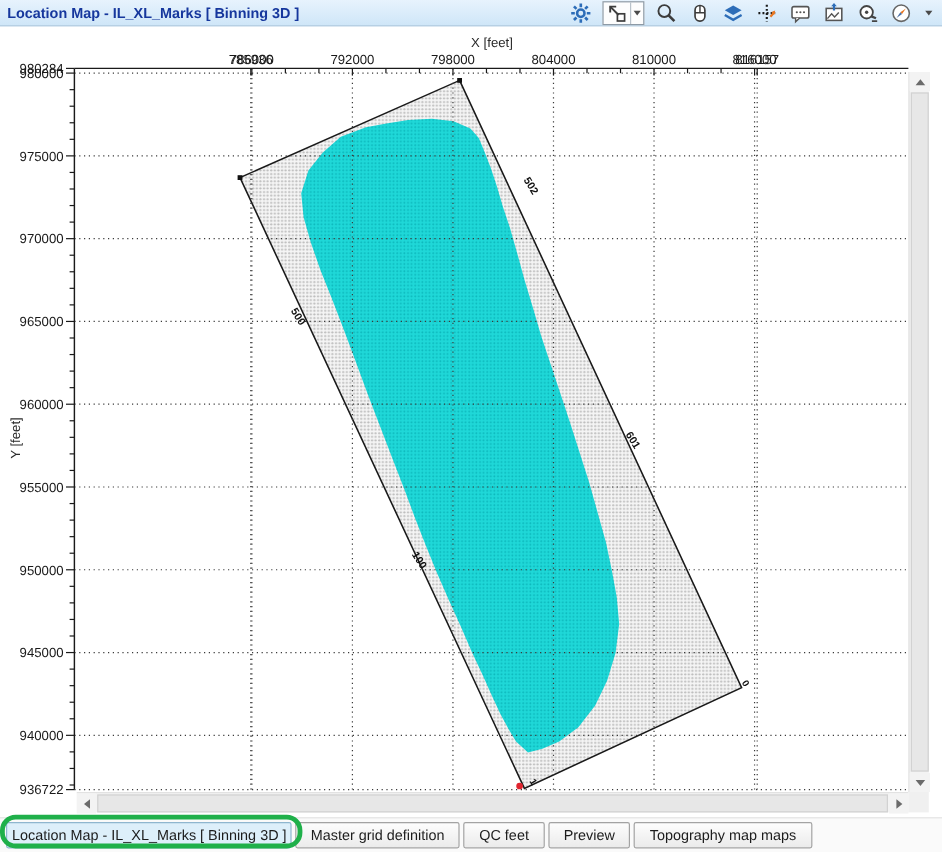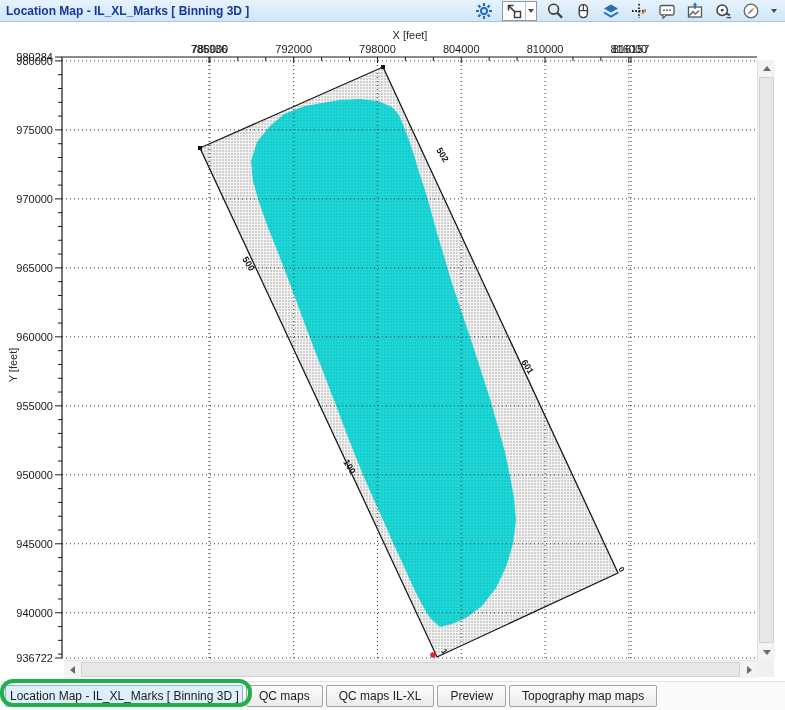--- a/index.html
+++ b/index.html
@@ -321,21 +321,21 @@
     <div id="hsb-thumb"></div>
     <div class="sb-arrow" style="right:0;top:0;">
         <span class="tri-right"></span>
       </div>
   </div>
   <div id="sb-corner"></div>
 
   <div id="tab-strip">
     <div id="tab-bar">
         <div class="tab active"><span>Location Map - IL_XL_Marks [ Binning 3D ]</span></div>
-        <div class="tab"><span>QC maps</span></div>
-        <div class="tab"><span>QC maps IL-XL</span></div>
+        <div class="tab"><span>Master grid definition</span></div>
+        <div class="tab"><span>QC feet</span></div>
         <div class="tab"><span>Preview</span></div>
         <div class="tab"><span>Topography map maps</span></div>
       </div>
   </div>
   <div id="highlight-ring"></div>
 
 </div>
 
 </body></html>

